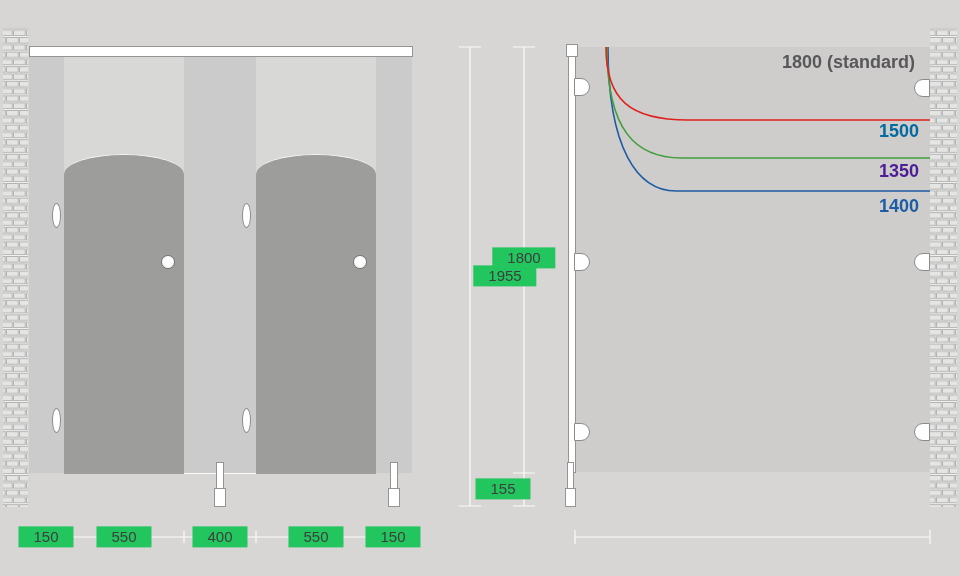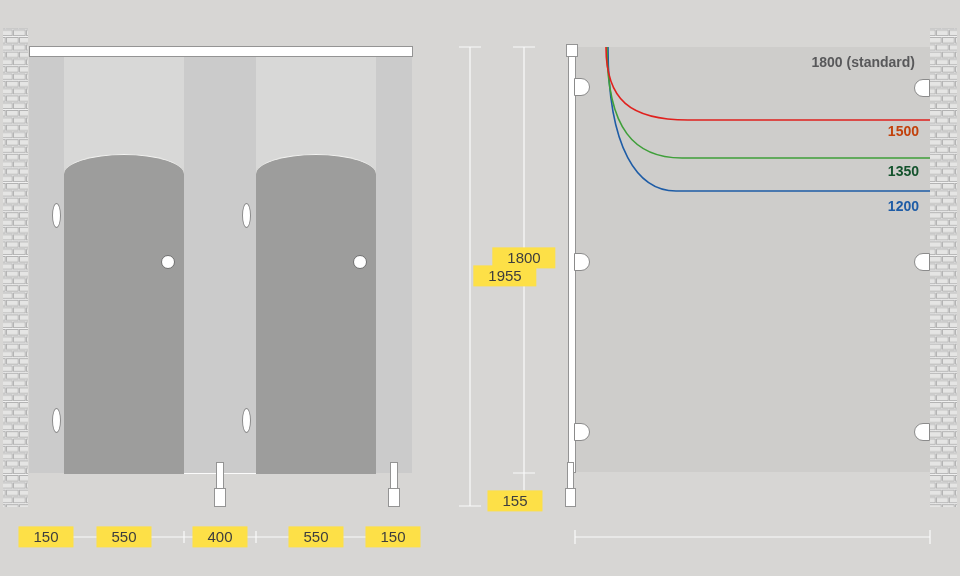--- a/index.html
+++ b/index.html
@@ -24,25 +24,25 @@
   }
   .knob{
     background:#ffffff;border:1px solid #6f6f6f;border-radius:50%;box-sizing:border-box;
   }
   .bracket{
     background:#ffffff;border:1px solid #8b8b8b;box-sizing:border-box;
   }
   .bracket.right-round{border-radius:0 9px 9px 0;}
   .bracket.left-round{border-radius:9px 0 0 9px;}
   .dim-chip{
-    background:#fde047;color:#3e3e3e;font-size:15px;line-height:1.15;
+    background:#22c55e;color:#3e3e3e;font-size:15px;line-height:1.15;
     padding:2px 15px;white-space:nowrap;transform:translate(-50%,-50%);
   }
   .curve-label{
-    font-size:14px;font-weight:bold;white-space:nowrap;
+    font-size:18px;font-weight:bold;white-space:nowrap;
     transform:translateY(-50%);text-align:right;
   }
   svg{display:block;}
   .overlay{pointer-events:none;}
 </style>
 </head>
 <body>
 
 <div class="canvas">
 
@@ -116,21 +116,21 @@
   </svg>
 
   <div class="abs dim-chip" style="left:46px;top:537px;">150</div>
   <div class="abs dim-chip" style="left:124px;top:537px;">550</div>
   <div class="abs dim-chip" style="left:220px;top:537px;">400</div>
   <div class="abs dim-chip" style="left:316px;top:537px;">550</div>
   <div class="abs dim-chip" style="left:393px;top:537px;">150</div>
 
   <div class="abs dim-chip" style="left:470px;top:276px;margin-left:35px;">1955</div>
   <div class="abs dim-chip" style="left:524px;top:258px;">1800</div>
-  <div class="abs dim-chip" style="left:515px;top:489px;margin-top:12px;">155</div>
+  <div class="abs dim-chip" style="left:503px;top:489px;">155</div>
 
 
   <div class="abs curve-label" style="right: 45px; top: 62px; color: rgb(88, 88, 90);">1800 (standard)</div>
-  <div class="abs curve-label" style="right: 41px; top: 131px; color: #c2410c;">1500</div>
-  <div class="abs curve-label" style="right: 41px; top: 171px; color: #14532d;">1350</div>
-  <div class="abs curve-label" style="right: 41px; top: 206px; color: rgb(30, 92, 166);">1200</div>
+  <div class="abs curve-label" style="right: 41px; top: 131px; color: #0369a1;">1500</div>
+  <div class="abs curve-label" style="right: 41px; top: 171px; color: #4c1d95;">1350</div>
+  <div class="abs curve-label" style="right: 41px; top: 206px; color: rgb(30, 92, 166);">1400</div>
 
 </div>
 
 </body></html>

